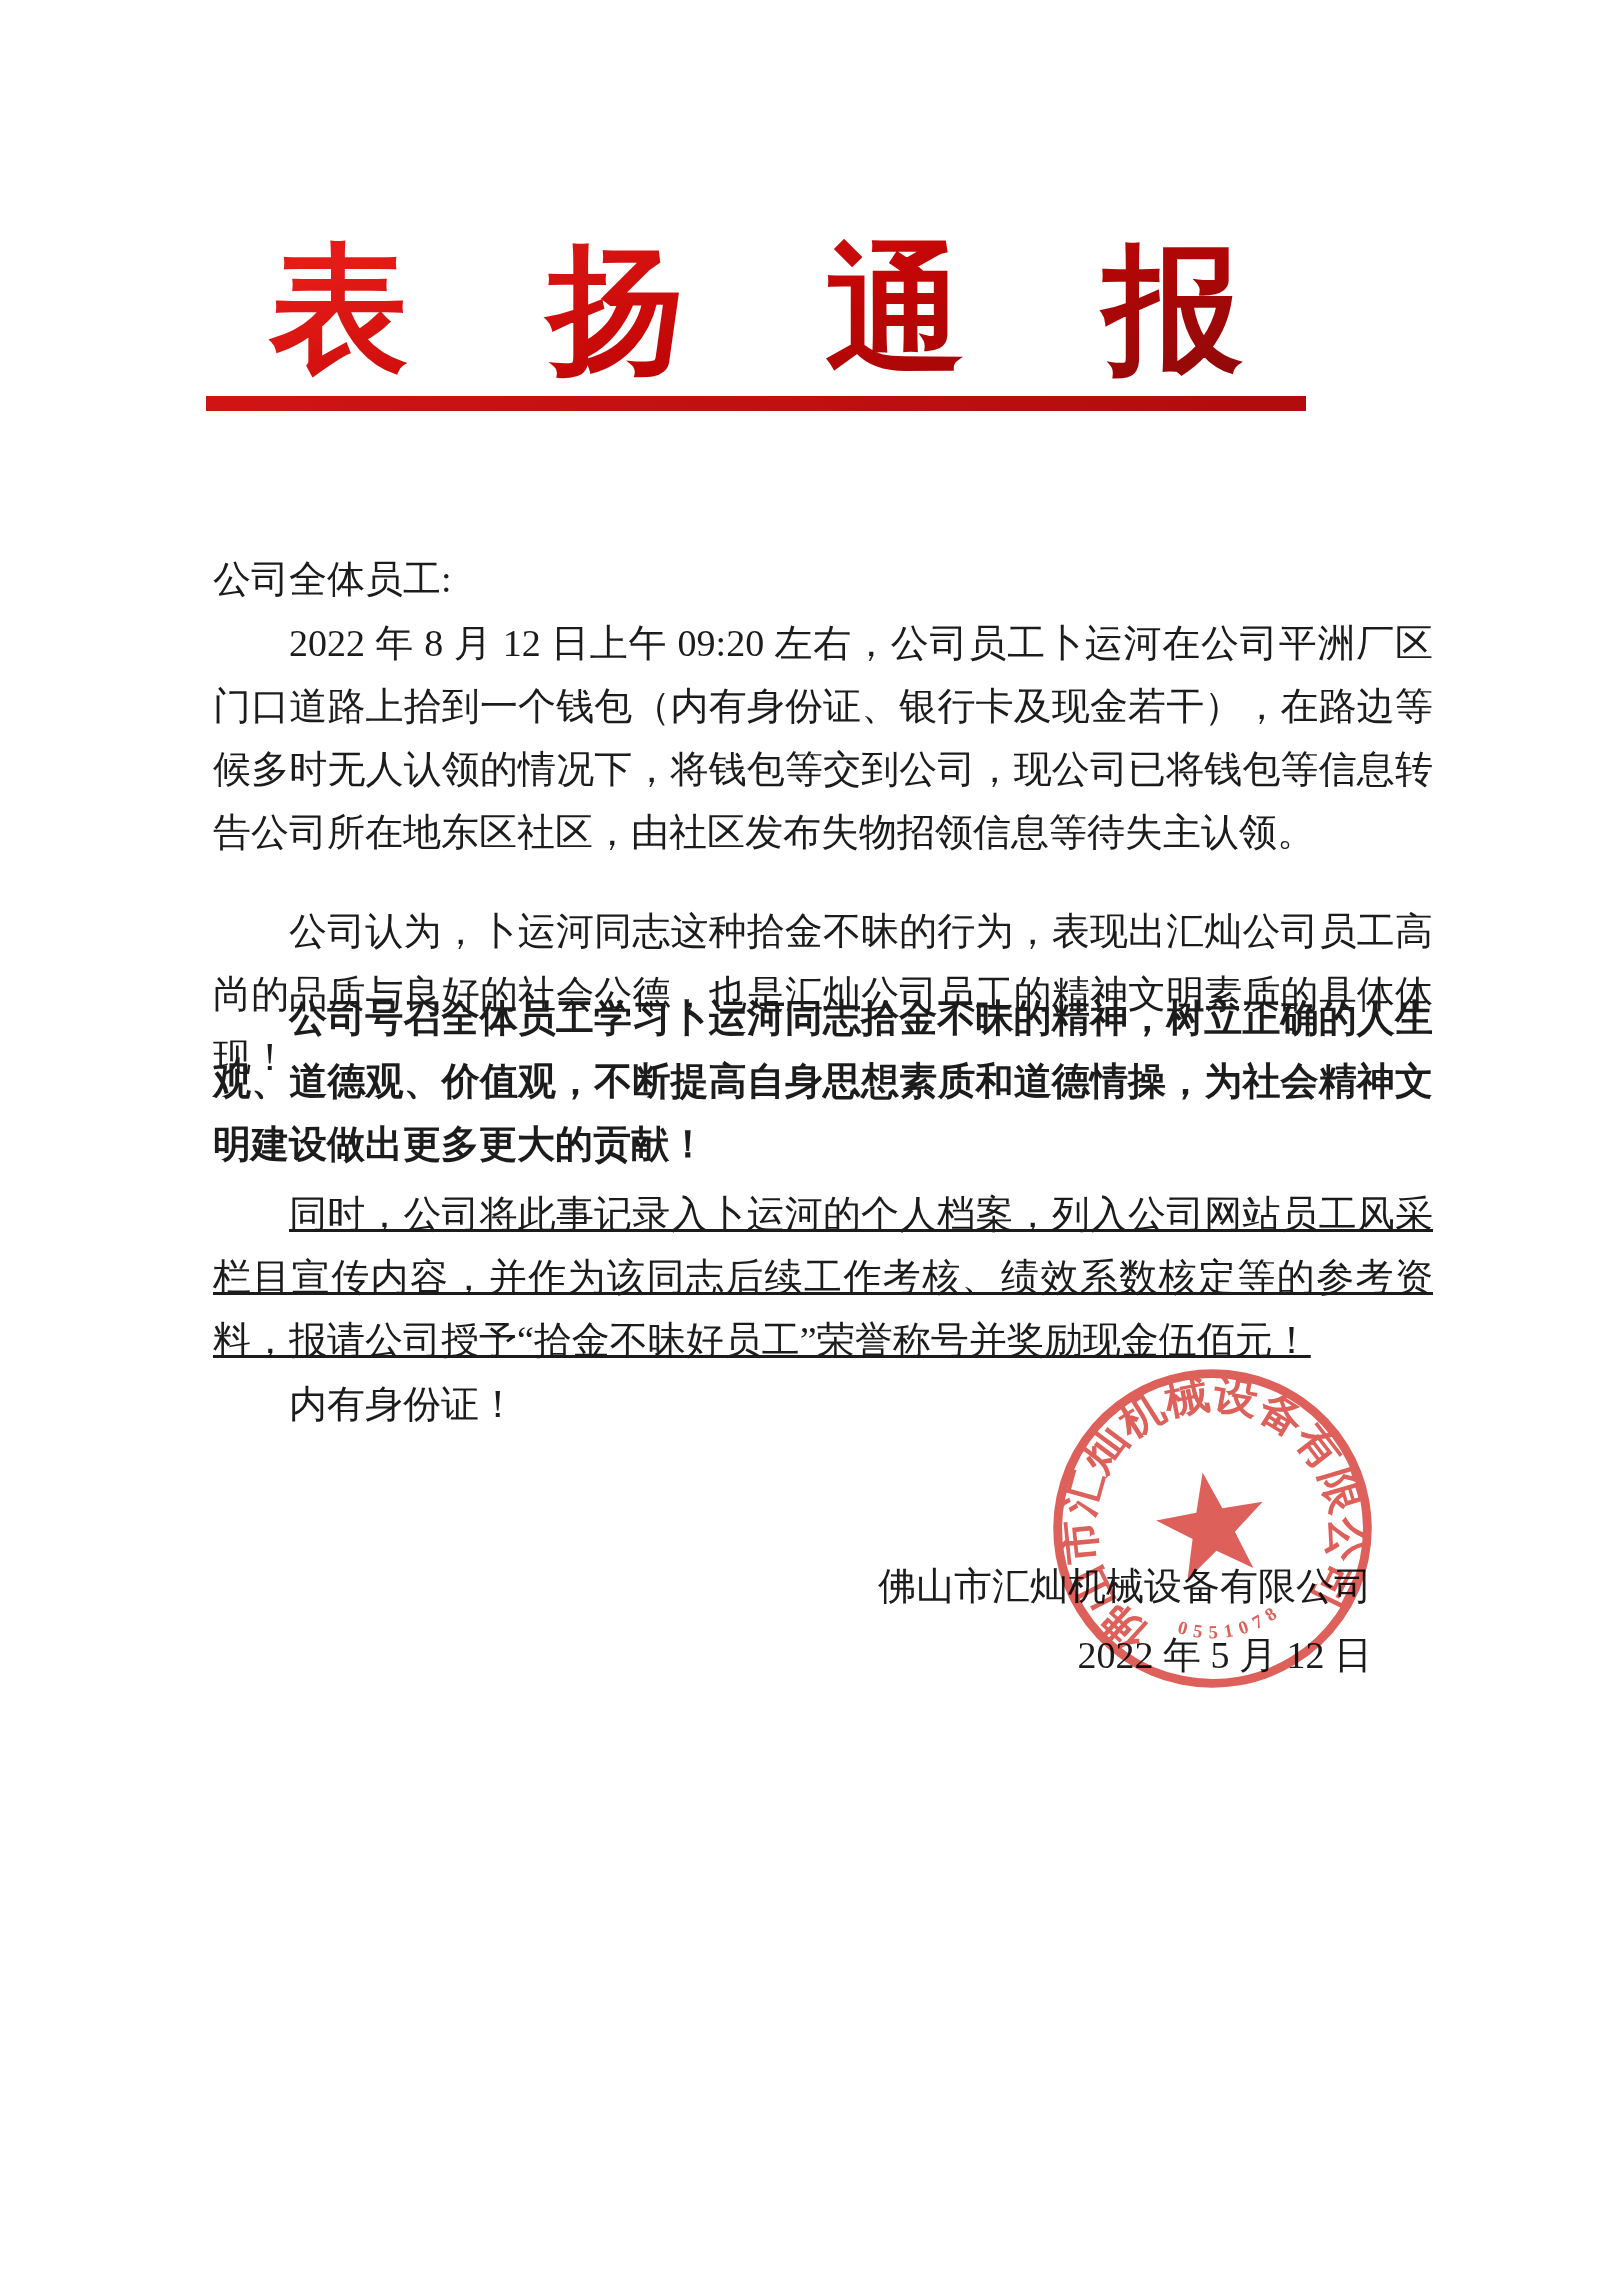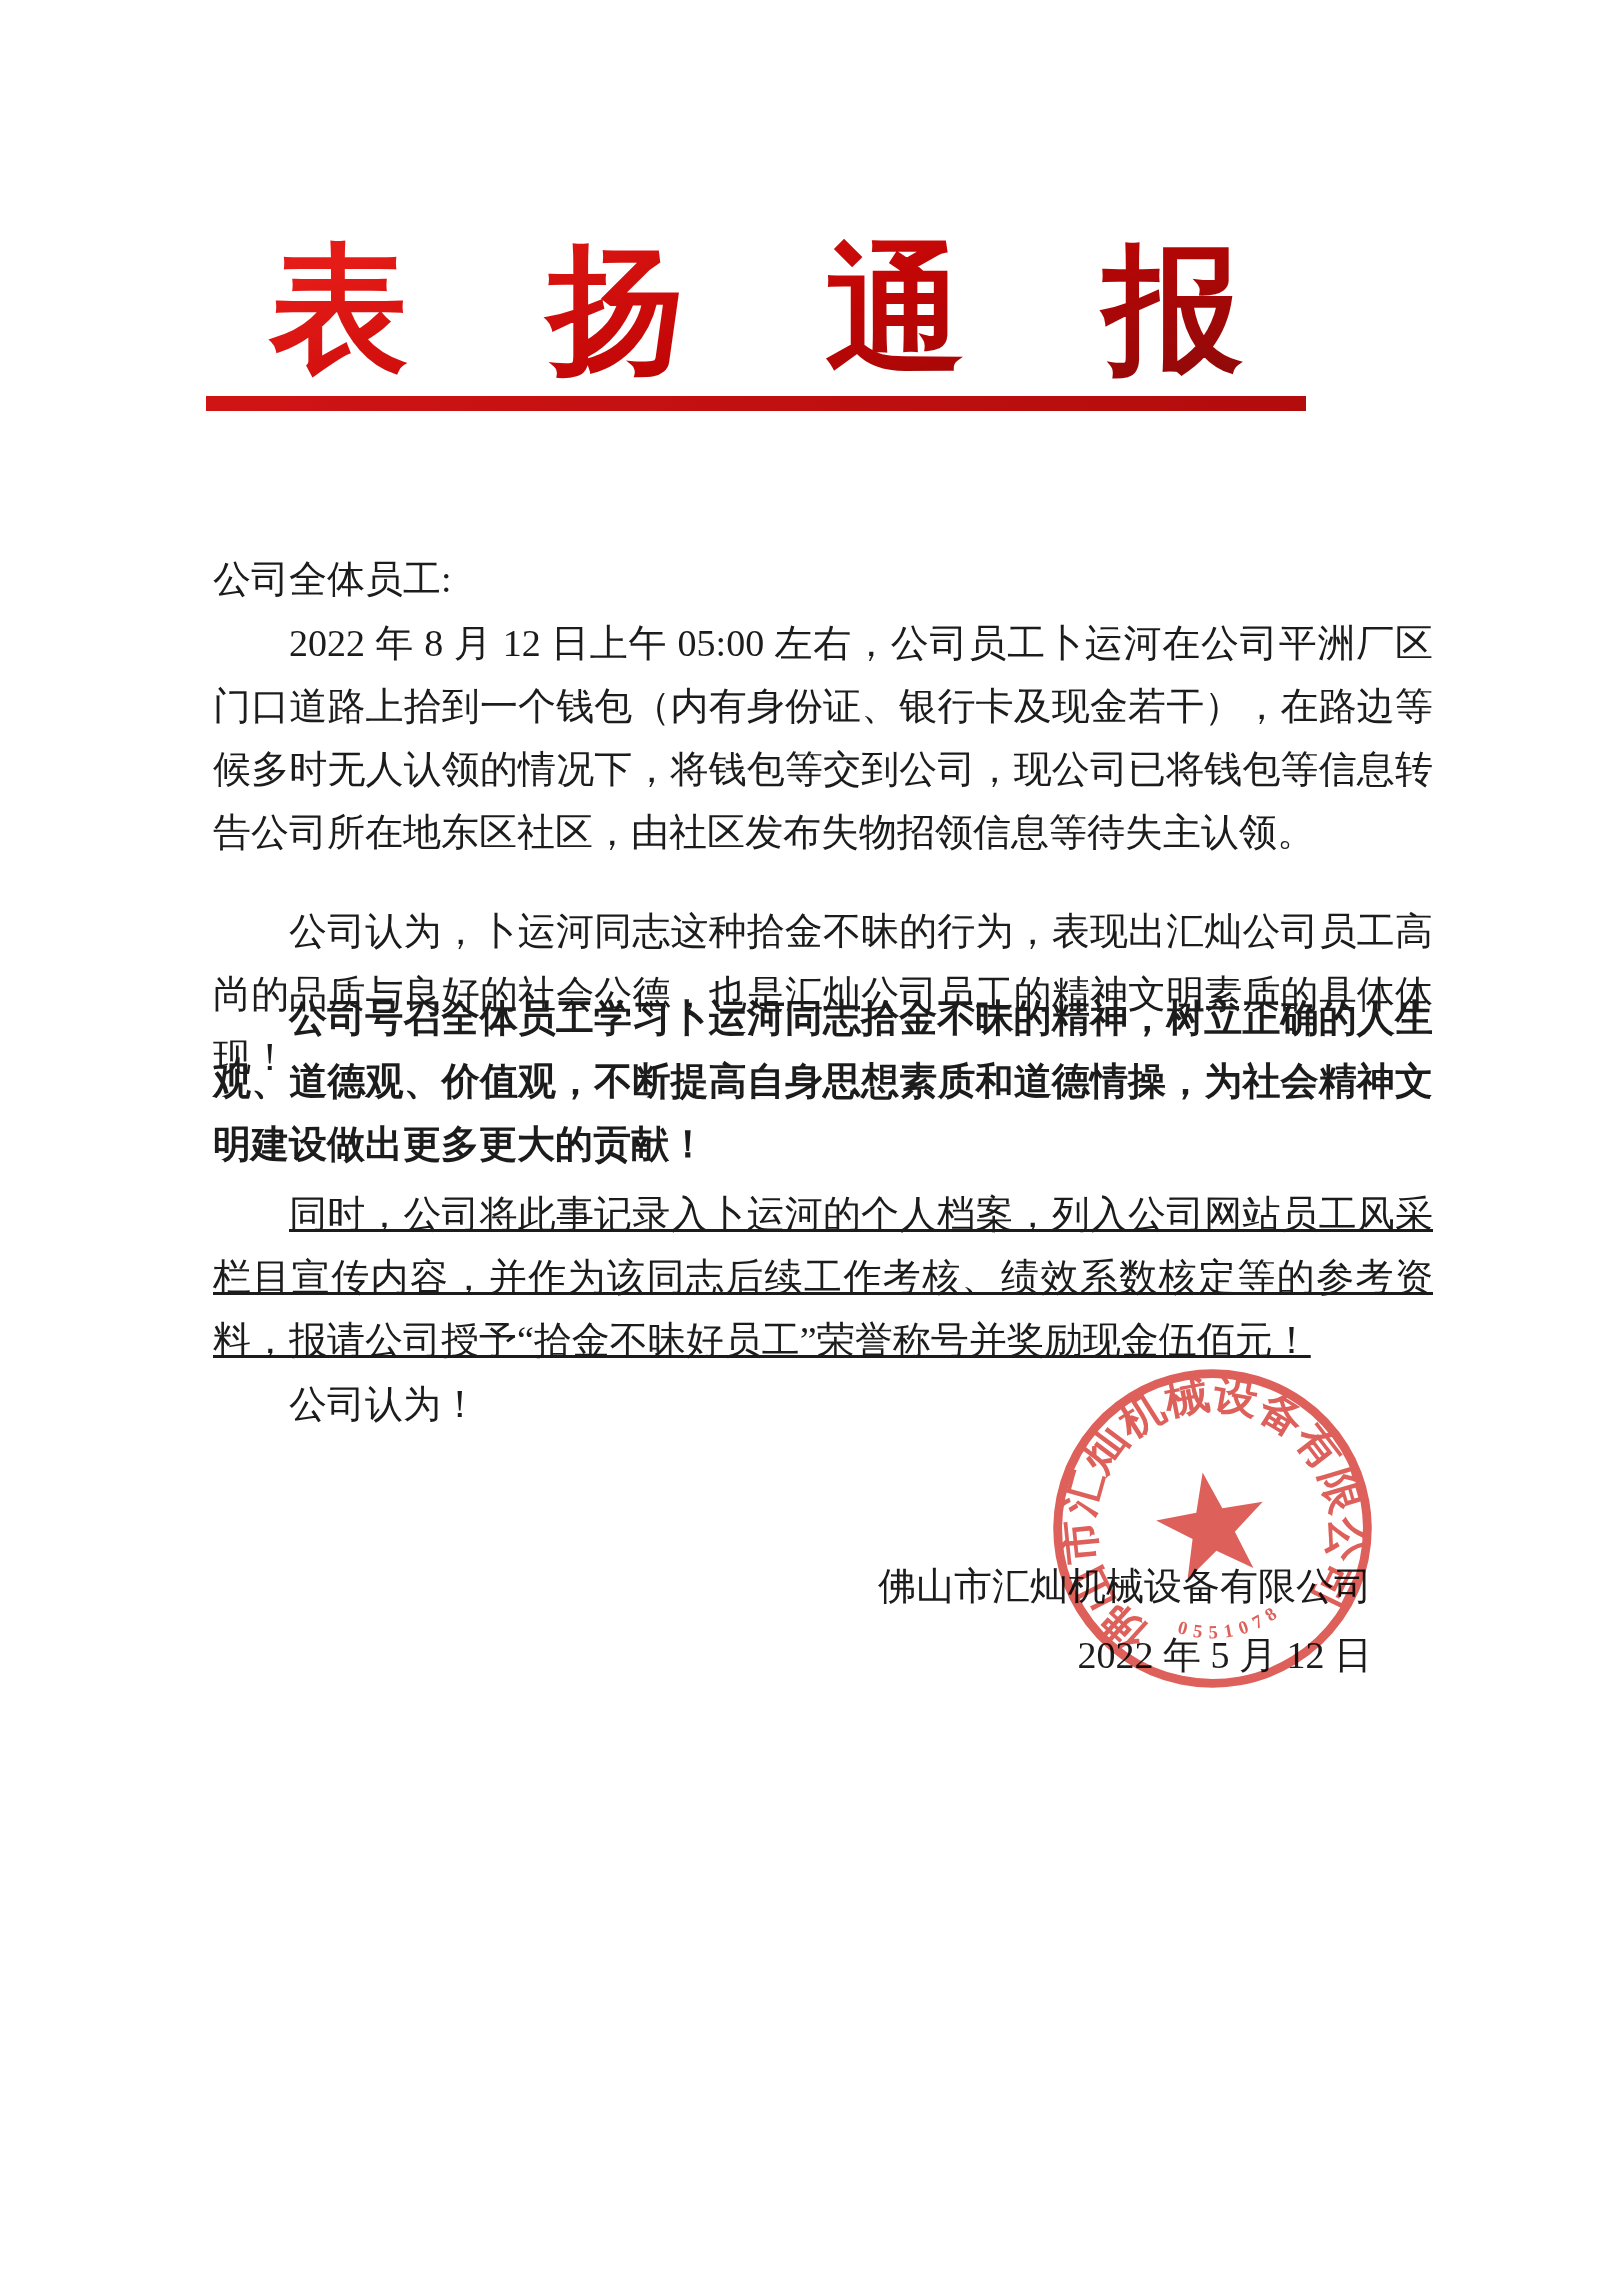--- a/index.html
+++ b/index.html
@@ -86,25 +86,25 @@
 <body>
 
 <div class="page">
 
   <div class="notice-title">表　扬　通　报</div>
 
   <div class="title-underline"></div>
 
   <div class="body-text">
     <p class="salutation">公司全体员工:</p>
-    <p class="para-1">2022 年 8 月 12 日上午 05:00 左右，公司员工卜运河在公司平洲厂区门口道路上拾到一个钱包（内有身份证、银行卡及现金若干），在路边等候多时无人认领的情况下，将钱包等交到公司，现公司已将钱包等信息转告公司所在地东区社区，由社区发布失物招领信息等待失主认领。</p>
+    <p class="para-1">2022 年 8 月 12 日上午 09:20 左右，公司员工卜运河在公司平洲厂区门口道路上拾到一个钱包（内有身份证、银行卡及现金若干），在路边等候多时无人认领的情况下，将钱包等交到公司，现公司已将钱包等信息转告公司所在地东区社区，由社区发布失物招领信息等待失主认领。</p>
     <p class="para-2">公司认为，卜运河同志这种拾金不昧的行为，表现出汇灿公司员工高尚的品质与良好的社会公德，也是汇灿公司员工的精神文明素质的具体体现！</p>
     <p class="para-3">公司号召全体员工学习卜运河同志拾金不昧的精神，树立正确的人生观、道德观、价值观，不断提高自身思想素质和道德情操，为社会精神文明建设做出更多更大的贡献！</p>
     <p class="para-4">同时，公司将此事记录入卜运河的个人档案，列入公司网站员工风采栏目宣传内容，并作为该同志后续工作考核、绩效系数核定等的参考资料，报请公司授予“拾金不昧好员工”荣誉称号并奖励现金伍佰元！</p>
-    <p class="para-close">公司认为！</p>
+    <p class="para-close">内有身份证！</p>
   </div>
 
   <div class="signature-block">
     <p class="signature-company">佛山市汇灿机械设备有限公司</p>
     <p class="signature-date">2022 年 5 月 12 日</p>
   </div>
 
   <svg class="company-seal" viewBox="0 0 348 348" xmlns="http://www.w3.org/2000/svg">
     <defs>
       <path id="seal-name-arc" d="M 93.2,265.4 A 122,122 0 1 1 254.8,265.4" fill="none"></path>

